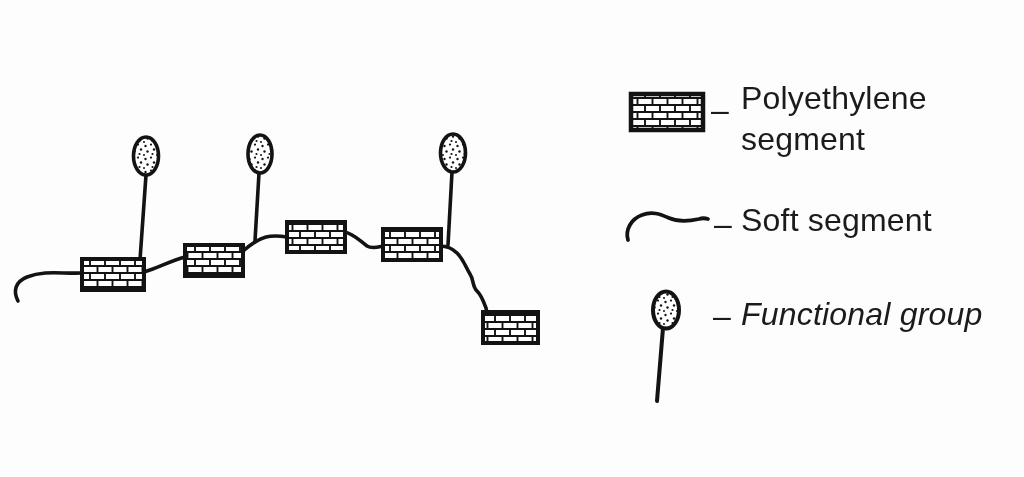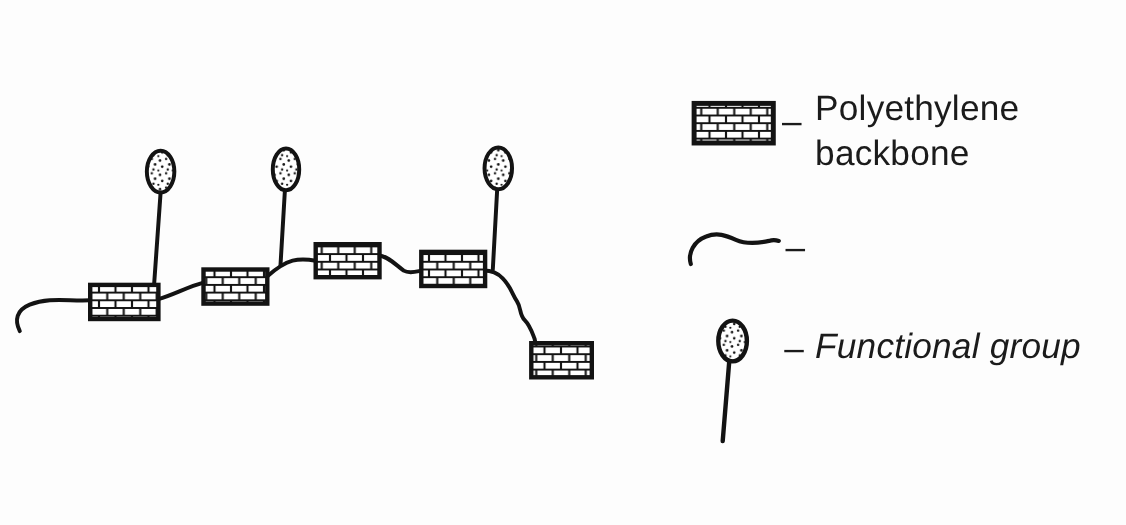--- a/index.html
+++ b/index.html
@@ -93,20 +93,21 @@
       <rect x="631" y="94" width="72" height="36" stroke="#131313" stroke-width="4.5" fill="url(#brickP)"></rect>
       <path d="M628,240 C625,230 631,219 642,215 C652,211 660,214 669,218 C678,222 690,221 699,219 C702,218 705,218 708,219" stroke="#131313" stroke-width="3.8" fill="none" stroke-linecap="round"></path>
       <g>
         <line x1="663" y1="328" x2="657" y2="401" stroke="#131313" stroke-width="4" stroke-linecap="round"></line>
         <ellipse cx="666" cy="310" rx="13" ry="18.5" stroke="#131313" stroke-width="4" fill="url(#dotsP)"></ellipse>
       </g>
     </g>
   </svg>
 
   <span class="legend-dash" style="left:711px; top:90px;">–</span>
-  <div class="legend-label wrap" style="left:741px; top:78px;">Polyethylene backbone</div>
+  <div class="legend-label wrap" style="left:741px; top:78px;">Polyethylene segment</div>
 
   <span class="legend-dash" style="left:714px; top:204px;">–</span>
+  <div class="legend-label" style="left:741px; top:200px;">Soft segment</div>
 
   <span class="legend-dash" style="left:713px; top:296px;">–</span>
   <div class="legend-label" style="left:741px; top:294px;font-style:italic;">Functional group</div>
 
 </div>
 
 </body></html>

